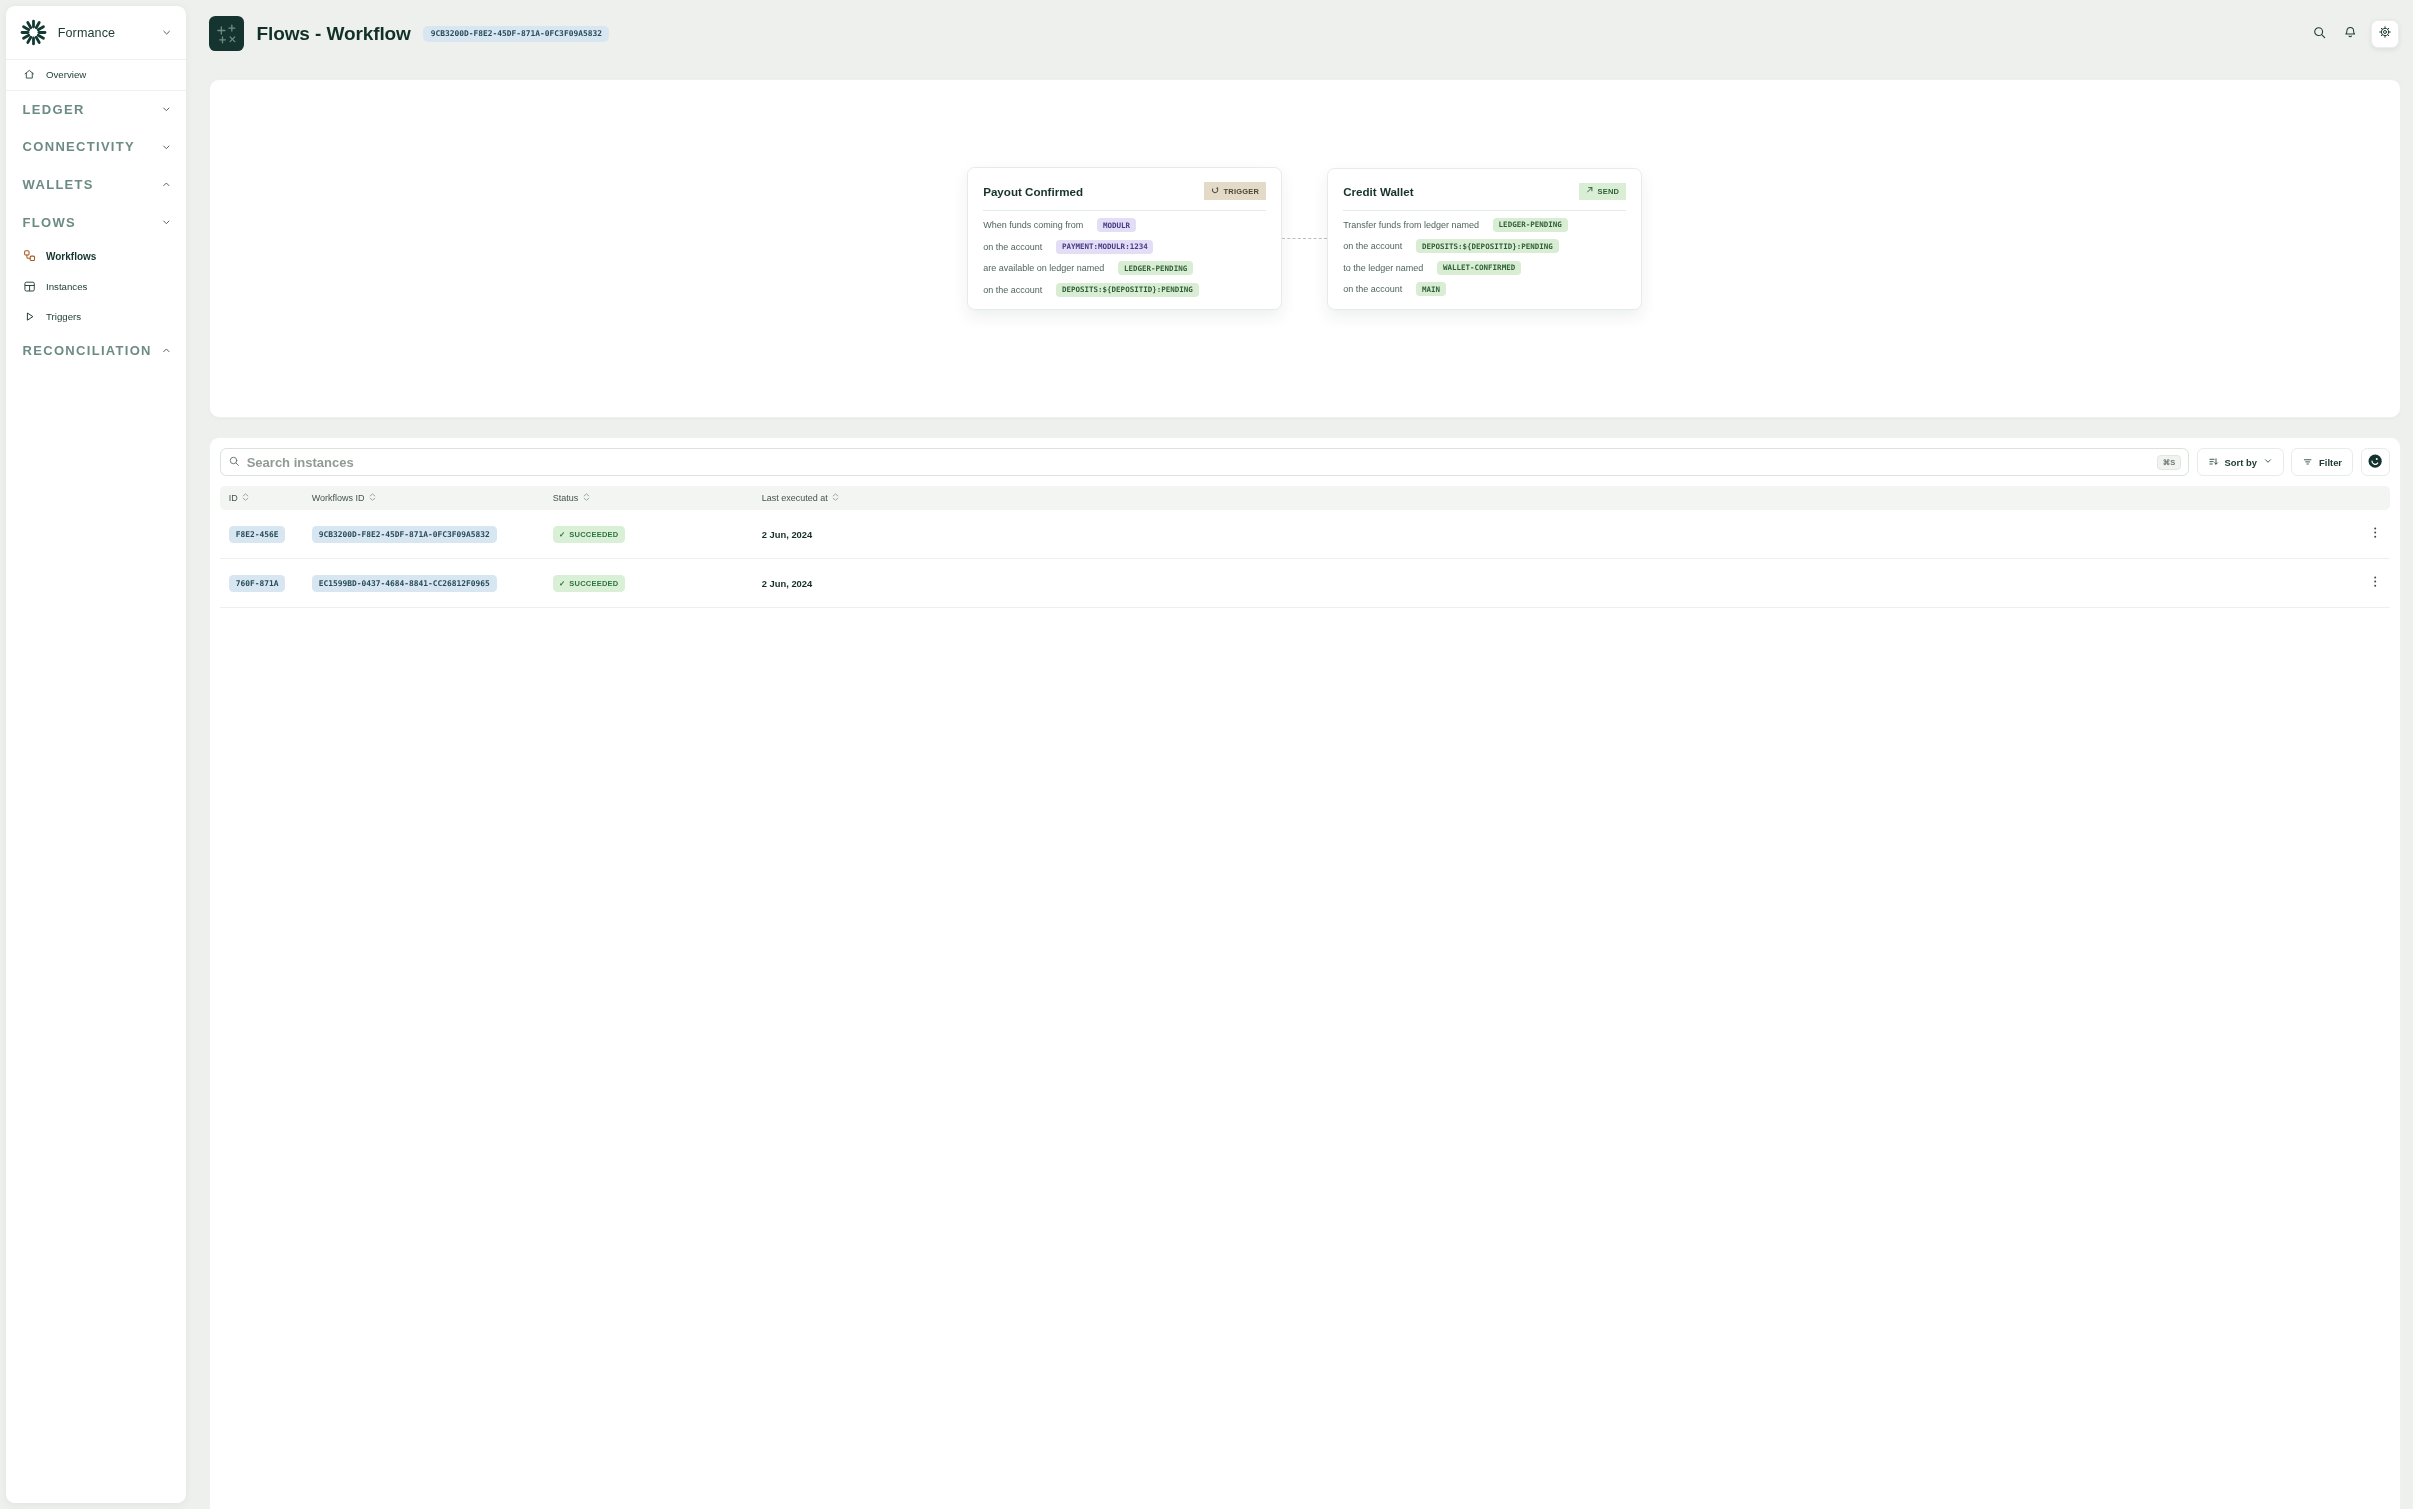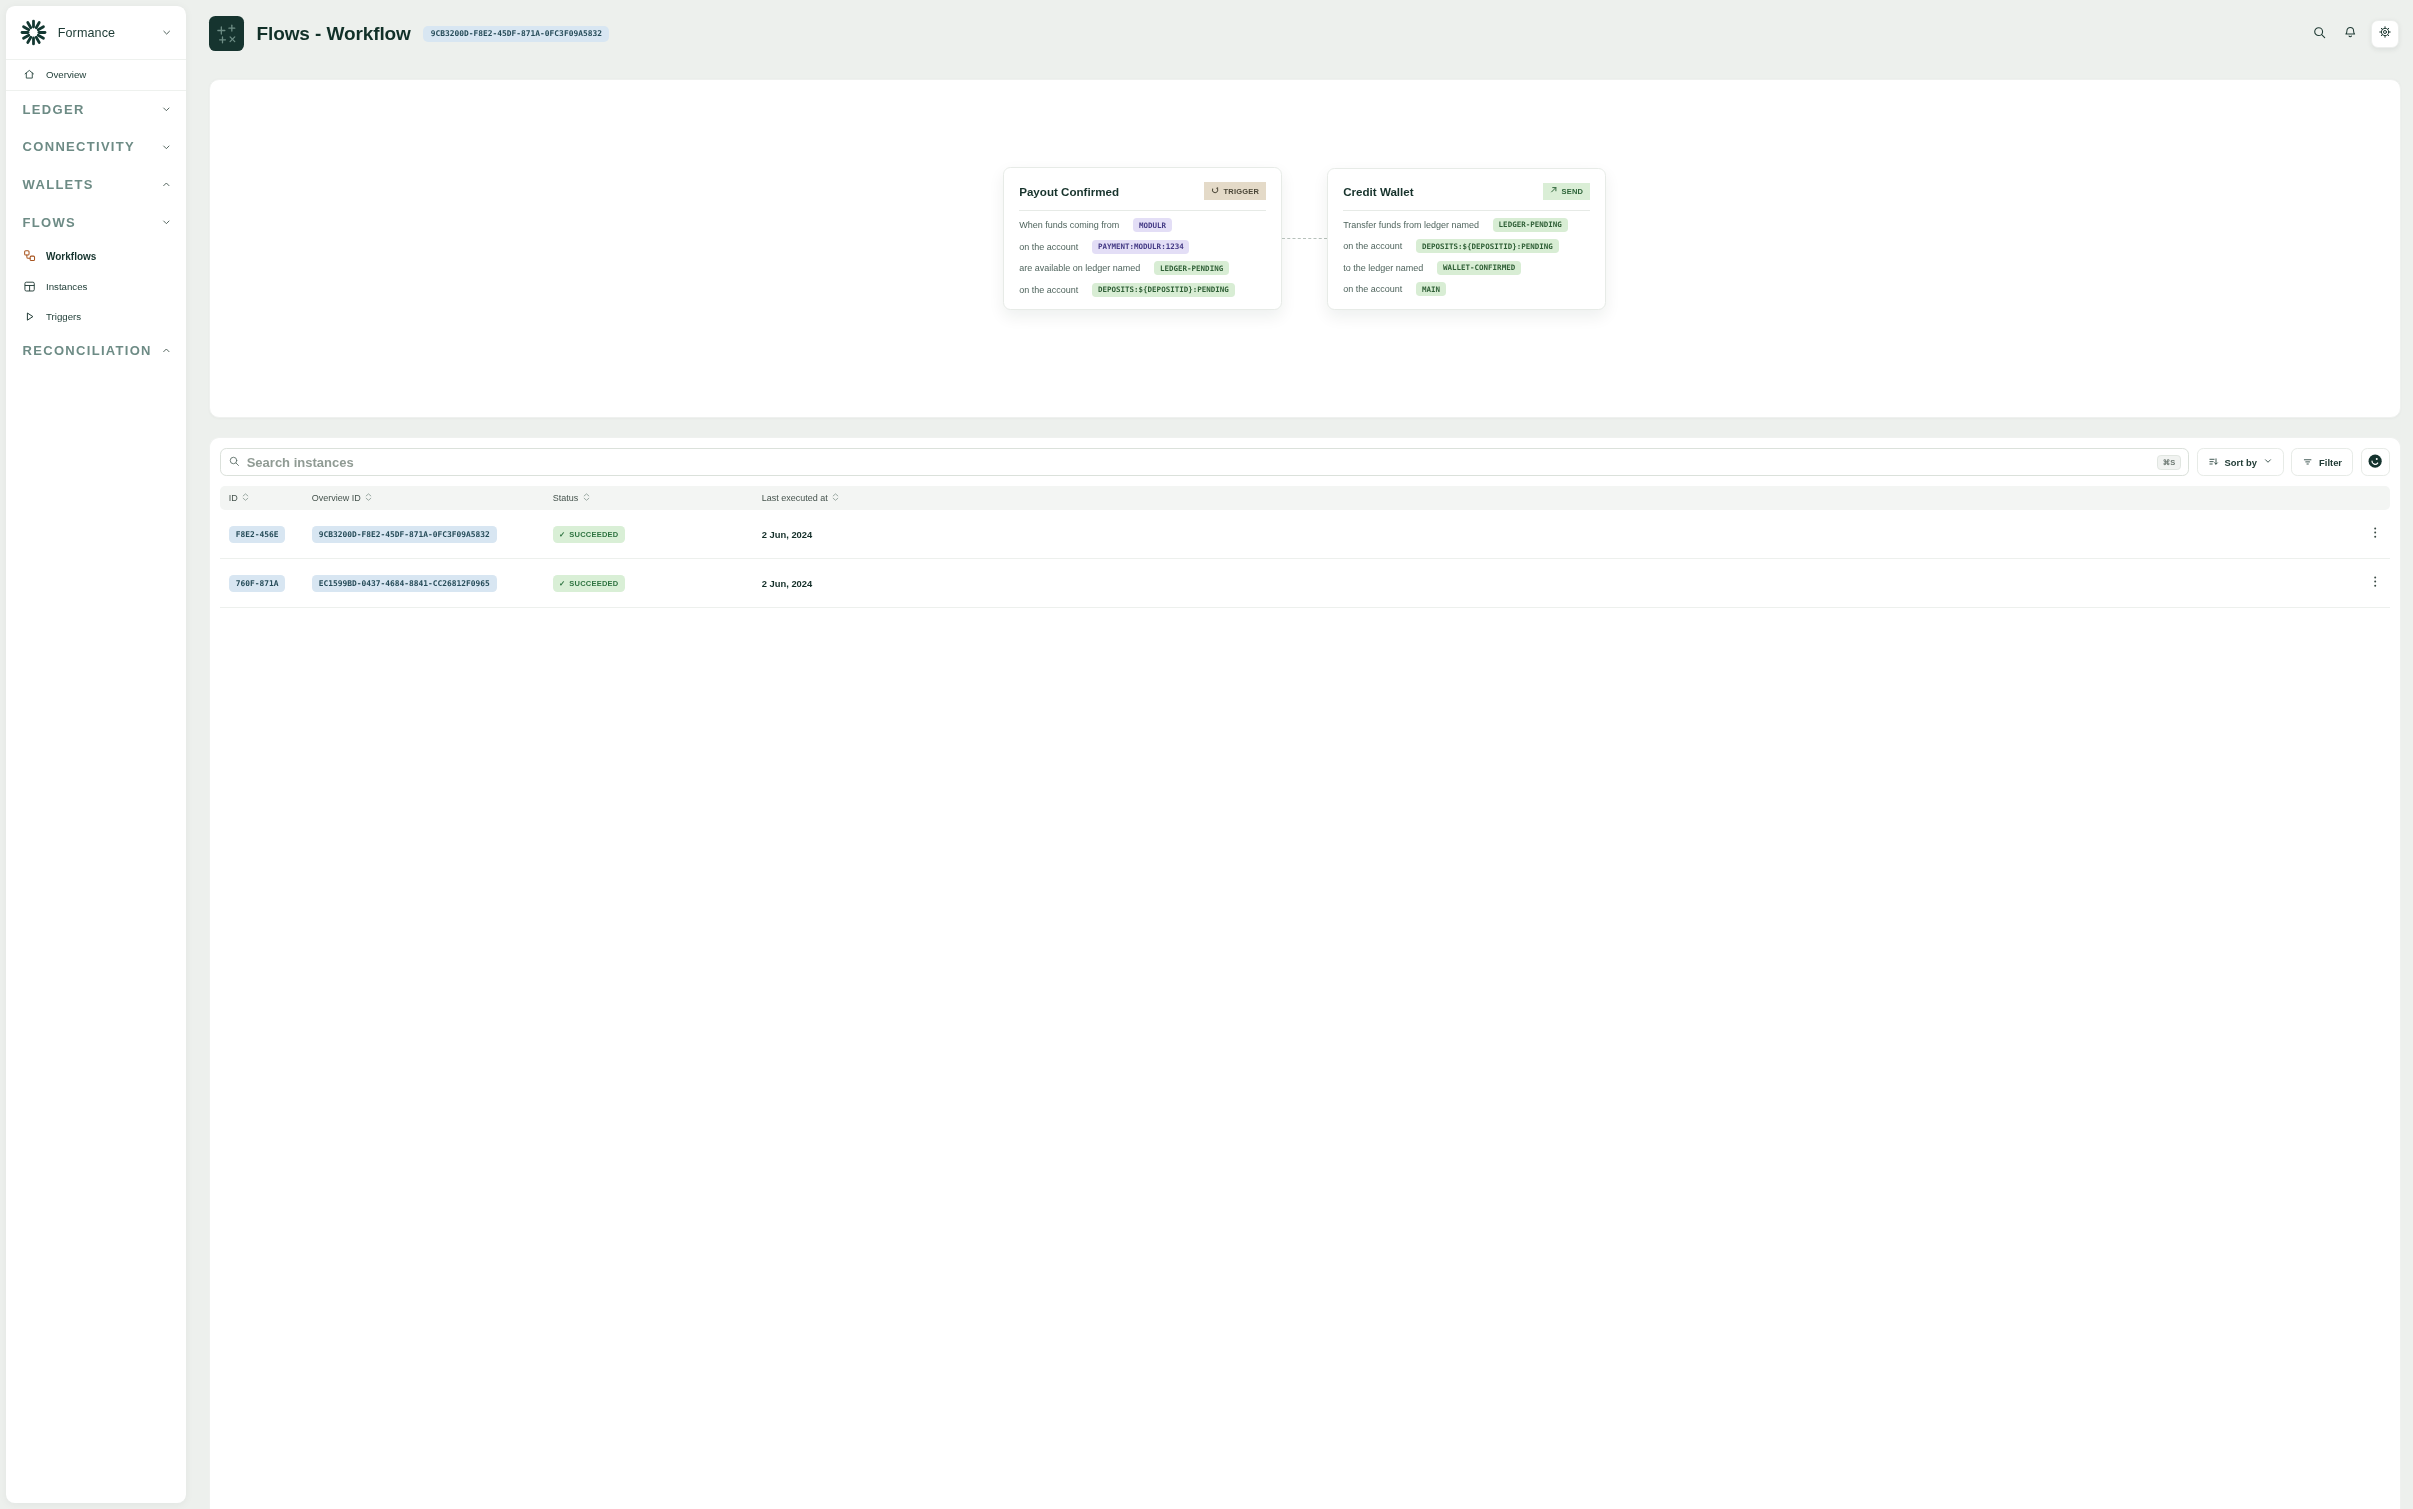--- a/index.html
+++ b/index.html
@@ -71,21 +71,21 @@
   .canvas {
     margin: 28px 2.5px 0 22.6px;
     background: #ffffff; border-radius: 10px;
     border: 0.6px solid #eff1ef;
     height: 339px; flex: 0 0 auto;
     box-shadow: 0 0.6px 2.5px rgba(20,40,35,.03);
     overflow: hidden;
   }
   .flow-row { display: flex; justify-content: center; align-items: center; margin-top: 87px; }
   .node {
-    width: 279px; background: #fff;
+    width: 315px; background: #fff;
     border: 0.6px solid #e7ebe7; border-radius: 7.5px;
     box-shadow: 0 6.3px 16.3px rgba(20,40,35,.07);
     padding: 14px 15px 12.6px; cursor: grab;
   }
   .node-head { display: flex; align-items: center; justify-content: space-between; }
   .node-title { font-size: 11.6px; font-weight: 600; color: #17332c; }
   .node-badge {
     display: inline-flex; align-items: center; gap: 3.8px;
     border-radius: 0; padding: 3.8px 7px;
     font-size: 7.5px; font-weight: 700; letter-spacing: .03em;
@@ -463,21 +463,21 @@
         <div class="th">
           <span>ID</span>
           <span>
             <svg viewBox="0 0 12 14" width="7" height="8.2" fill="none" stroke="#93a39c" stroke-width="1.6" stroke-linecap="round" stroke-linejoin="round">
               <polyline points="2 5 6 1.5 10 5"></polyline>
                 <polyline points="2 9 6 12.5 10 9"></polyline>
             </svg>
           </span>
         </div>
         <div class="th">
-          <span>Overview ID</span>
+          <span>Workflows ID</span>
           <span>
             <svg viewBox="0 0 12 14" width="7" height="8.2" fill="none" stroke="#93a39c" stroke-width="1.6" stroke-linecap="round" stroke-linejoin="round">
               <polyline points="2 5 6 1.5 10 5"></polyline>
                 <polyline points="2 9 6 12.5 10 9"></polyline>
             </svg>
           </span>
         </div>
         <div class="th">
           <span>Status</span>
           <span>

